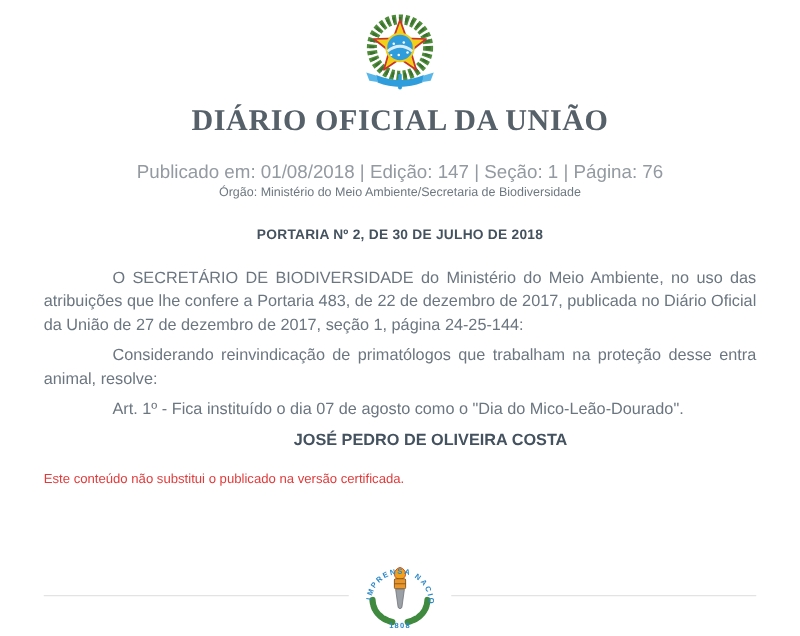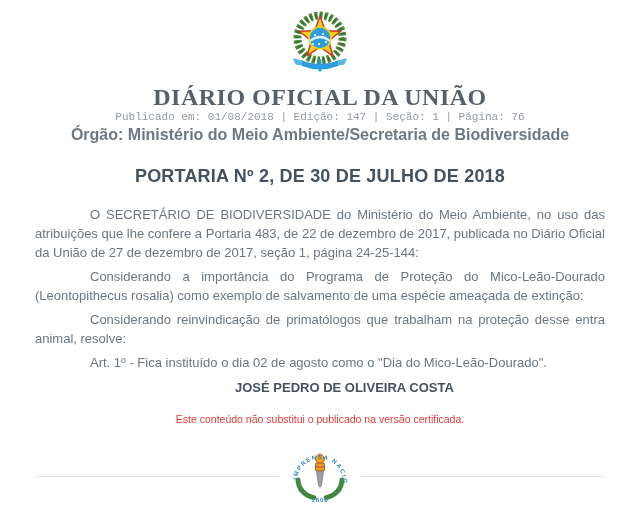--- a/index.html
+++ b/index.html
@@ -15,35 +15,34 @@
   .coat-of-arms { display:block; margin:0 auto; }
   .doc-title {
     margin-top:8px;
     font-family:"Liberation Serif", serif;
     font-weight:bold;
     font-size:24px;
     letter-spacing:0.5px;
     color:#566069;
   }
   .pub-meta {
-    margin-top:0;
-    font-size:11px;
+    margin-top:18px;
+    font-size:15px;
     color:#939aa1;
-    font-family:Liberation Mono, monospace;
   }
   .organ {
     margin-top:3px;
-    font-size:16px;
-    font-weight:bold;
+    font-size:10px;
+    font-weight:normal;
     color:#6e7880;
   }
   .doc-heading {
     margin-top:22px;
     text-align:center;
-    font-size:18px;
+    font-size:11px;
     font-weight:bold;
     letter-spacing:0.2px;
     color:#44525f;
   }
   .doc-body { margin:18px 35px 16px 35px; }
   .doc-body p {
     font-size:13px;
     line-height:19px;
     color:#6b7680;
     text-align:justify;
@@ -55,21 +54,20 @@
     margin-left:200px;
     width:370px;
     font-size:13px;
     font-weight:bold;
     color:#44525f;
   }
   .disclaimer {
     margin-top:18px;
     font-size:10.5px;
     color:#e23b3b;
-    text-align:center;
   }
   .footer-divider {
     position:absolute;
     left:35px; right:35px; top:476px;
     height:1px;
     background:#e3e3e3;
   }
   .footer-seal {
     position:absolute;
     left:50%; top:444px;
@@ -111,23 +109,22 @@
 
     <div class="doc-title">DIÁRIO OFICIAL DA UNIÃO</div>
     <div class="pub-meta">Publicado em: 01/08/2018 | Edição: 147 | Seção: 1 | Página: 76</div>
     <div class="organ">Órgão: Ministério do Meio Ambiente/Secretaria de Biodiversidade</div>
   </div>
 
   <div class="doc-heading">PORTARIA Nº 2, DE 30 DE JULHO DE 2018</div>
 
   <div class="doc-body">
     <p>O SECRETÁRIO DE BIODIVERSIDADE do Ministério do Meio Ambiente, no uso das atribuições que lhe confere a Portaria 483, de 22 de dezembro de 2017, publicada no Diário Oficial da União de 27 de dezembro de 2017, seção 1, página 24-25-144:</p>
-    <p>Considerando a importância do Programa de Proteção do Mico-Leão-Dourado (Leontopithecus rosalia) como exemplo de salvamento de uma espécie ameaçada de extinção:</p>
     <p>Considerando reinvindicação de primatólogos que trabalham na proteção desse entra animal, resolve:</p>
-    <p>Art. 1º - Fica instituído o dia 02 de agosto como o "Dia do Mico-Leão-Dourado".</p>
+    <p>Art. 1º - Fica instituído o dia 07 de agosto como o "Dia do Mico-Leão-Dourado".</p>
 
     <div class="signature">JOSÉ PEDRO DE OLIVEIRA COSTA</div>
 
     <div class="disclaimer">Este conteúdo não substitui o publicado na versão certificada.</div>
   </div>
 
   <div class="footer-divider"></div>
 
   <div class="footer-seal">
     <svg width="62" height="60" viewBox="0 0 62 60" aria-hidden="true">

